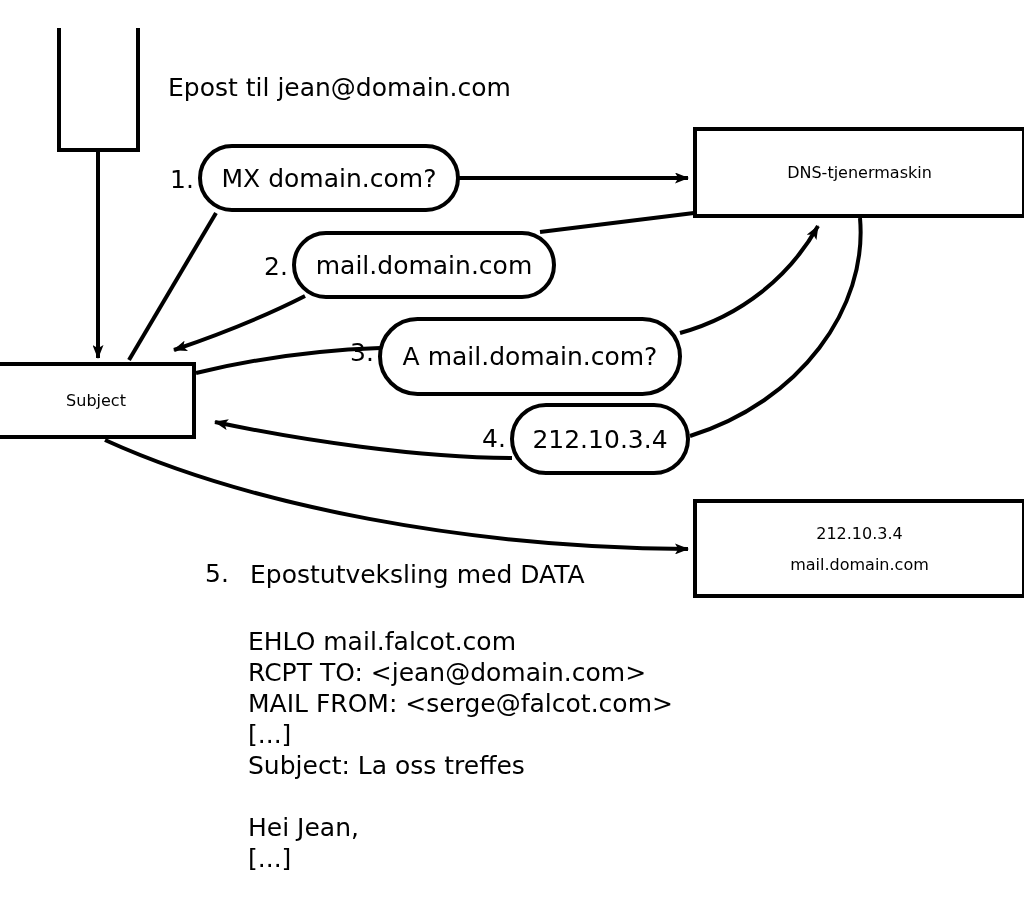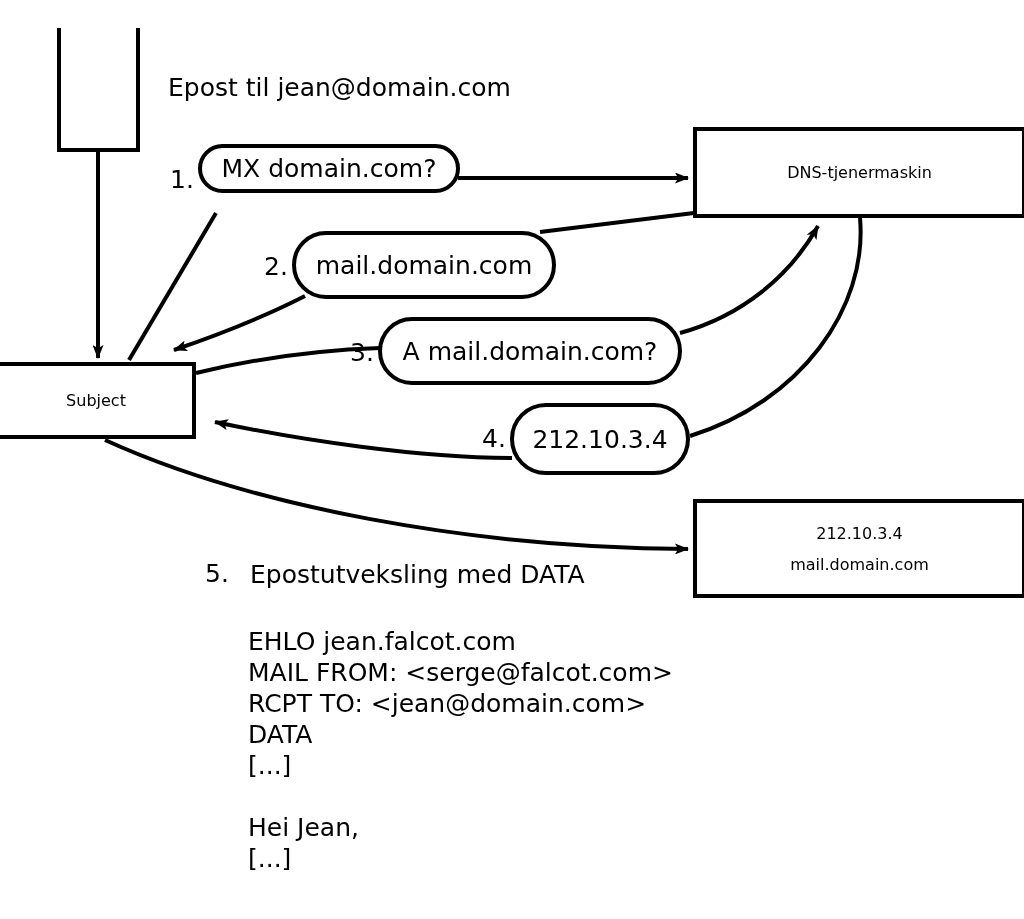--- a/index.html
+++ b/index.html
@@ -127,37 +127,37 @@
   <div class="node-box" style="left:693px; top:99px; width:333px; height:91px; z-index:2;">
     <span class="line">DNS-tjenermaskin</span>
   </div>
 
   <div class="node-box" style="left:693px; top:471px; width:333px; height:99px; z-index:2;">
     <span class="line">212.10.3.4</span>
     <span class="line">mail.domain.com</span>
   </div>
 
   <div class="step-num" style="left:170px; top:139px;">1.</div>
-  <div class="pill" style="left:198px; top:116px; width:262px; height:49px;">
+  <div class="pill" style="left:198px; top:116px; width:262px; height:68px;">
     <span>MX domain.com?</span>
   </div>
 
   <div class="step-num" style="left:264px; top:226px;">2.</div>
   <div class="pill" style="left:292px; top:203px; width:264px; height:68px;">
     <span>mail.domain.com</span>
   </div>
 
   <div class="step-num" style="left:350px; top:312px;">3.</div>
-  <div class="pill" style="left:378px; top:289px; width:304px; height:68px;">
+  <div class="pill" style="left:378px; top:289px; width:304px; height:79px;">
     <span>A mail.domain.com?</span>
   </div>
 
   <div class="step-num" style="left:482px; top:398px;">4.</div>
   <div class="pill" style="left:510px; top:375px; width:180px; height:72px;">
     <span>212.10.3.4</span>
   </div>
 
   <div class="step-num" style="left:205px; top:533px;">5.</div>
   <div class="free-text" style="left:250px; top:531px;">Epostutveksling med DATA</div>
 
-  <div class="smtp-block" style="left:248px; top:598px;"><div>EHLO jean.falcot.com</div><div>MAIL FROM: &lt;serge@falcot.com&gt;</div><div>RCPT TO: &lt;jean@domain.com&gt;</div><div>DATA</div><div>[...]</div><div class="blank"></div><div>Hei Jean,</div><div>[...]</div><div class="blank"></div><div>.</div></div>
+  <div class="smtp-block" style="left:248px; top:598px;"><div>EHLO mail.falcot.com</div><div>RCPT TO: &lt;jean@domain.com&gt;</div><div>MAIL FROM: &lt;serge@falcot.com&gt;</div><div>[...]</div><div>Subject: La oss treffes</div><div class="blank"></div><div>Hei Jean,</div><div>[...]</div><div class="blank"></div><div>.</div></div>
 
 </div>
 
 </body></html>

